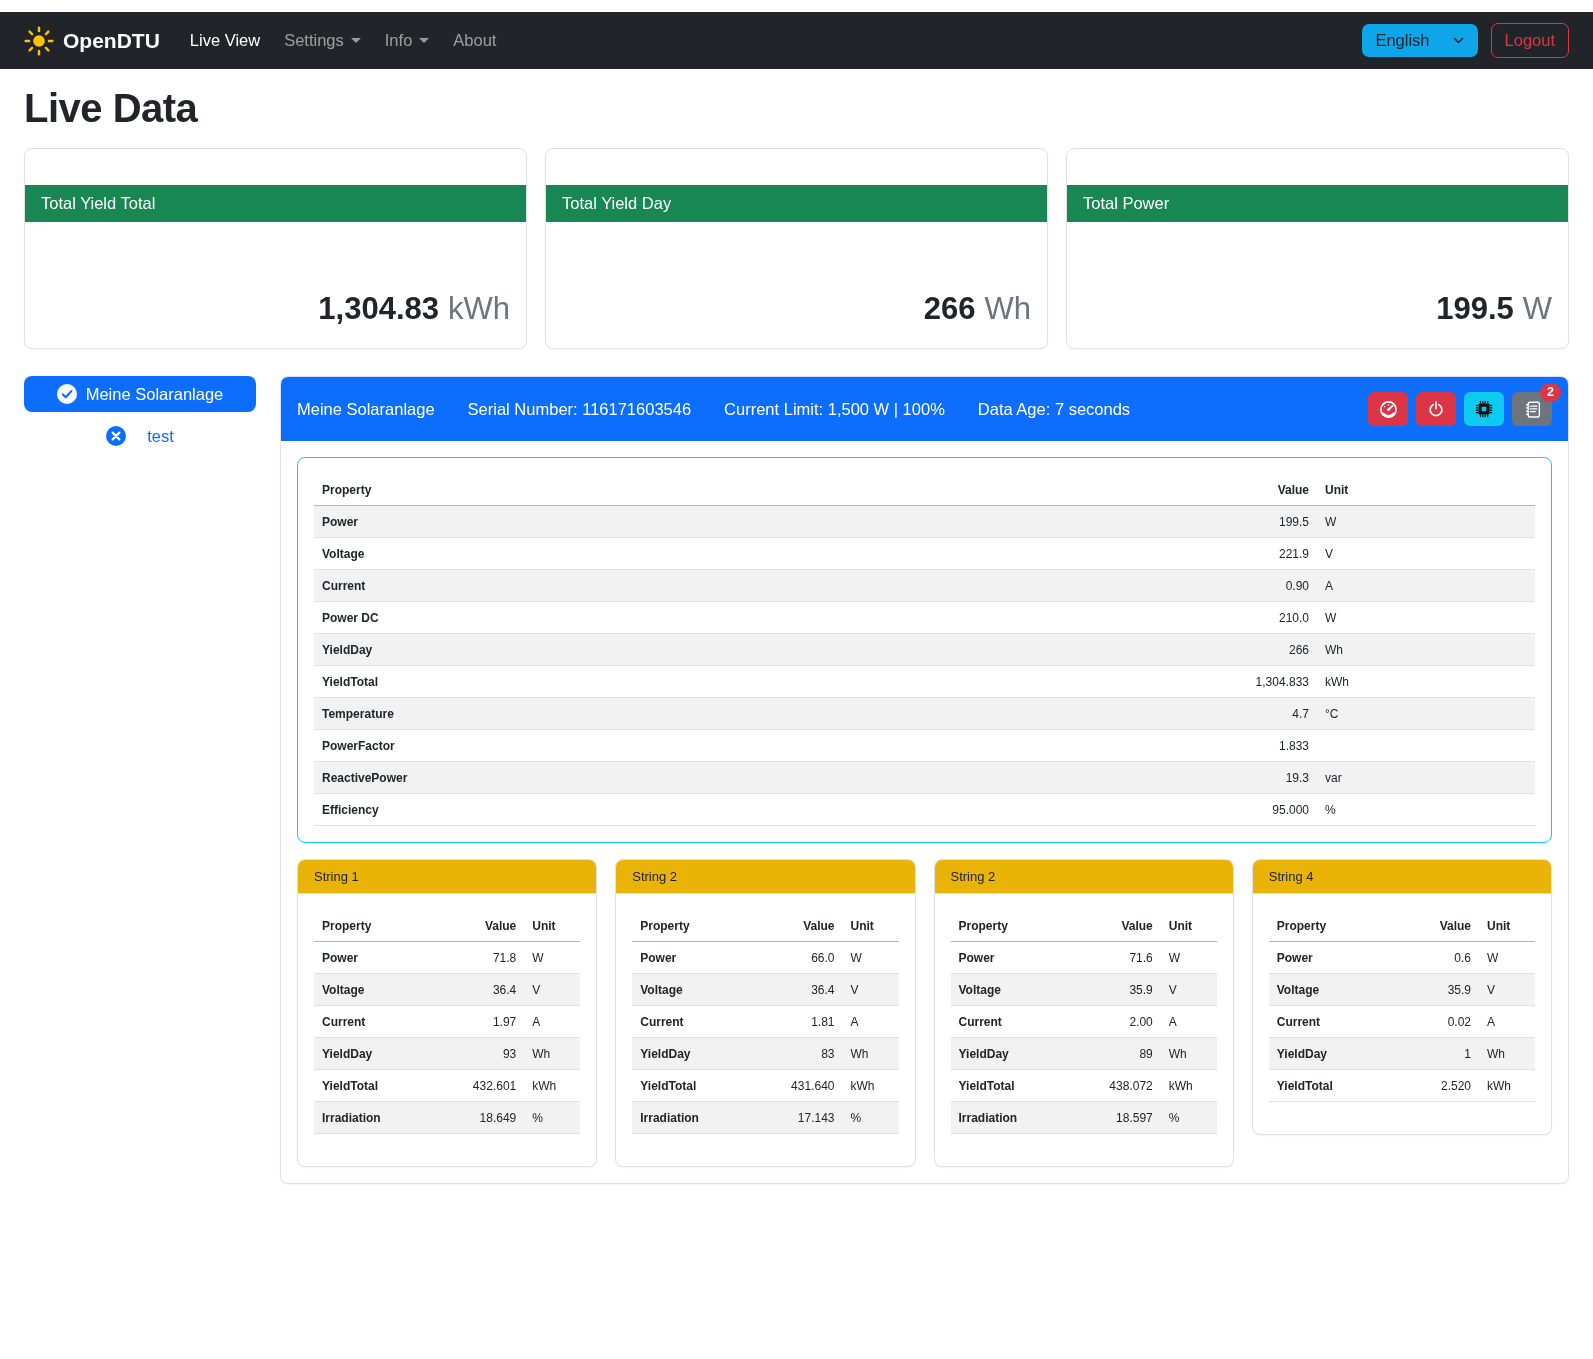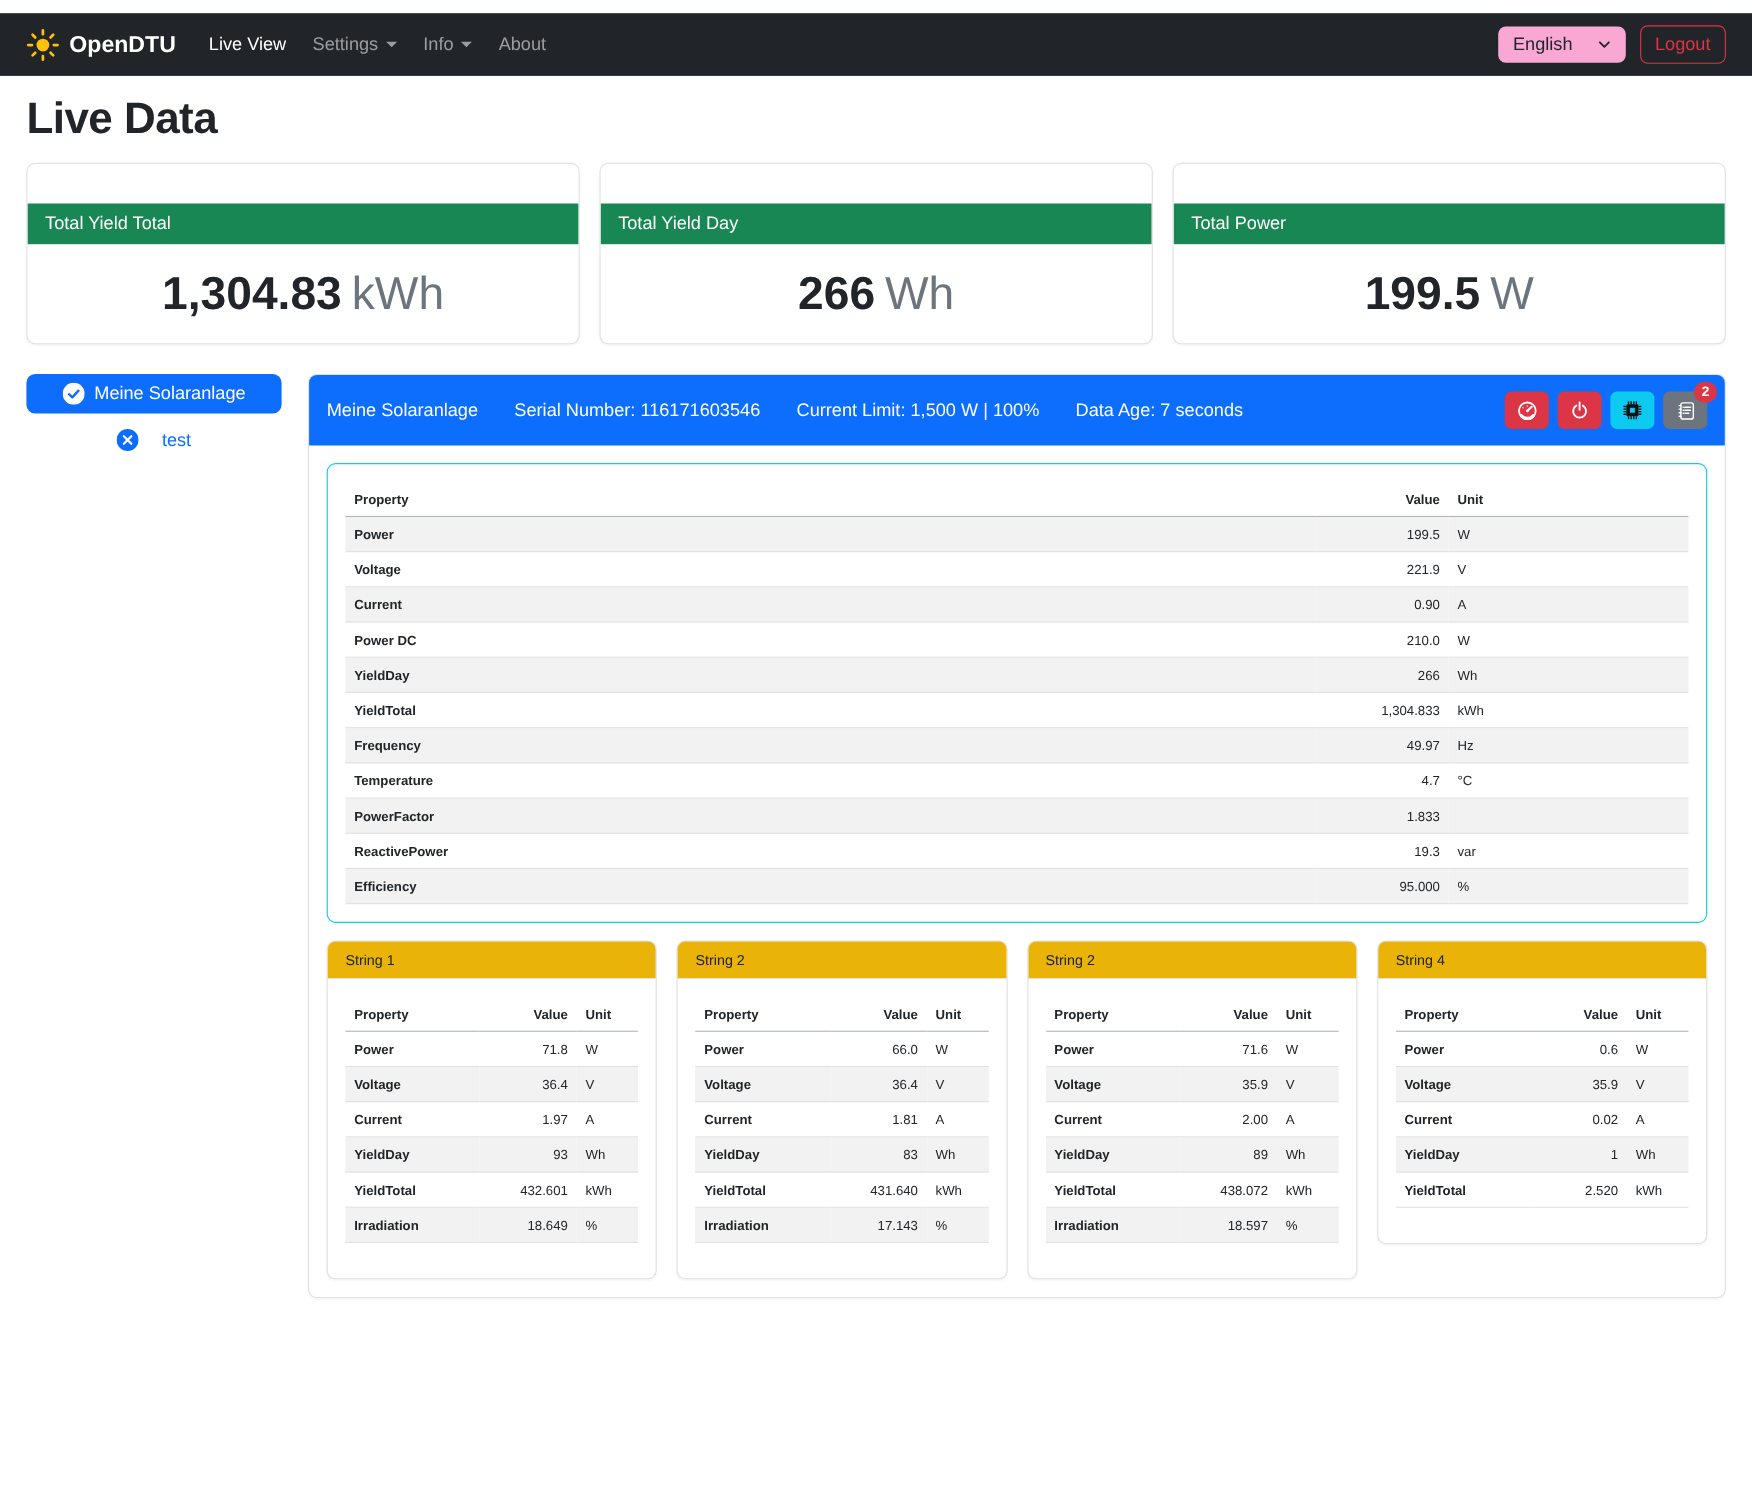--- a/index.html
+++ b/index.html
@@ -21,41 +21,41 @@
     padding: 0 24px;
     margin-top: 12px;
   }
   .brand { display: flex; align-items: center; gap: 9px; color: #fff; font-size: 21px; font-weight: 700; cursor: pointer; }
   .nav-links { display: flex; align-items: center; margin-left: 18px; }
   .nav-link { color: rgba(255,255,255,.55); font-size: 16.5px; padding: 8px 12px; cursor: pointer; display: flex; align-items: center; }
   .nav-link.active { color: #fff; }
   .caret { display: inline-block; width: 0; height: 0; border-left: 5px solid transparent; border-right: 5px solid transparent; border-top: 5px solid currentColor; margin-left: 7px; }
   .nav-right { margin-left: auto; display: flex; align-items: center; gap: 13px; }
   .lang-select {
-    background: #f9a8d4; color: #212529; border-radius: 7px;
+    background: #0ea5e9; color: #212529; border-radius: 7px;
     padding: 7px 13px; font-size: 16.5px;
     display: flex; align-items: center; gap: 22px; cursor: pointer;
   }
   .logout-btn {
     background: transparent; border: 1px solid #dc3545; color: #dc3545;
     border-radius: 7px; padding: 7px 13px; font-size: 16.5px; cursor: pointer;
     font-family: inherit;
   }
 
   
   .container { padding: 0 24px; }
   .page-title { font-size: 40px; font-weight: 700; margin: 17px 0 17px; letter-spacing: -.5px; }
 
   .card { background: #fff; border: 1px solid #dee2e6; border-radius: 8px; }
 
   
   .summary-grid { display: grid; grid-template-columns: repeat(3, 1fr); gap: 18px; margin-bottom: 27px; }
   .summary-card { overflow: hidden; box-shadow: 0 1px 2px rgba(0,0,0,.04); }
   .summary-header { background: #198754; color: #fff; padding: 9px 16px; font-size: 16.5px; margin-top: 36px; }
-  .summary-body { padding: 21px 16px; text-align: center; font-size: 42px; }
+  .summary-body { padding: 21px 16px; text-align: right; font-size: 31px; margin-top: 48px; }
   .summary-value { font-weight: 700; }
   .summary-unit { color: #6c757d; margin-left: 9px; }
 
   
   .main-row { display: flex; gap: 24px; align-items: flex-start; }
   .sidebar { flex: 0 0 232px; }
   .inv-select-btn {
     width: 100%; background: #0d6efd; border: none; color: #fff;
     border-radius: 8px; padding: 8px 10px; font-size: 16.5px;
     display: flex; align-items: center; justify-content: center; gap: 9px; cursor: pointer;
@@ -317,25 +317,20 @@
                     <td class="col-val">266</td>
                     <td class="col-unit">Wh</td>
                   </tr>
 
                   <tr>
                     <td class="col-prop">YieldTotal</td>
                     <td class="col-val">1,304.833</td>
                     <td class="col-unit">kWh</td>
                   </tr>
 
-                  <tr>
-                    <td class="col-prop">Frequency</td>
-                    <td class="col-val">49.97</td>
-                    <td class="col-unit">Hz</td>
-                  </tr>
 
                   <tr>
                     <td class="col-prop">Temperature</td>
                     <td class="col-val">4.7</td>
                     <td class="col-unit">°C</td>
                   </tr>
 
                   <tr>
                     <td class="col-prop">PowerFactor</td>
                     <td class="col-val">1.833</td>

